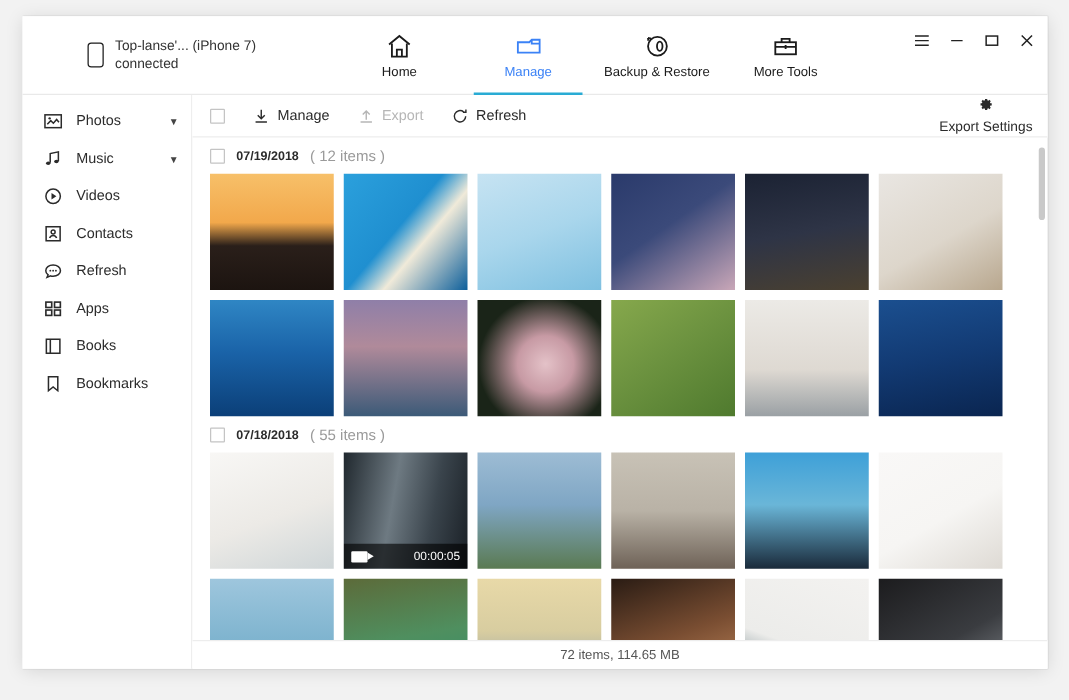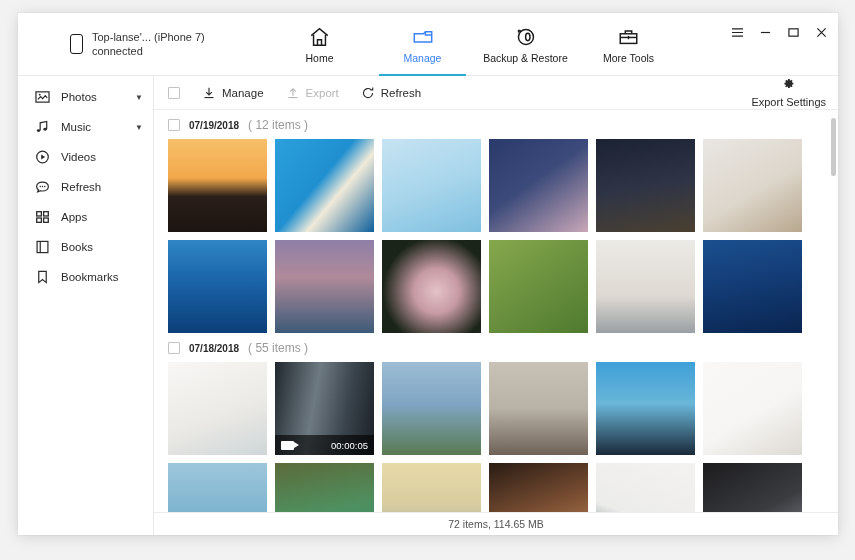--- a/index.html
+++ b/index.html
@@ -250,20 +250,30 @@
       <div class="side-item">
         <span class="side-ico">
           <svg width="15" height="14" viewBox="0 0 16 15" fill="none" stroke="currentColor" stroke-width="1.3">
             <circle cx="8" cy="7.5" r="6.2"></circle>
               <path d="M6.6 4.8l4.2 2.7-4.2 2.7z" fill="currentColor" stroke="none"></path>
           </svg>
         </span>
         <span class="side-label">Videos</span>
       </div>
 
+      <div class="side-item">
+        <span class="side-ico">
+          <svg width="15" height="14" viewBox="0 0 16 15" fill="none" stroke="currentColor" stroke-width="1.3">
+            <rect x="2" y="1.5" width="12" height="12"></rect>
+              <circle cx="8" cy="6" r="1.7"></circle>
+              <path d="M5 11.2c.6-1.5 1.8-2.2 3-2.2s2.4.7 3 2.2"></path>
+          </svg>
+        </span>
+        <span class="side-label">Contacts</span>
+      </div>
 
       <div class="side-item">
         <span class="side-ico">
           <svg width="15" height="14" viewBox="0 0 16 15" fill="none" stroke="currentColor" stroke-width="1.3">
             <path d="M8 2.2c3.6 0 6.3 2.1 6.3 4.8S11.6 11.8 8 11.8c-.8 0-1.5-.1-2.2-.3l-3 1.3.9-2.2C2.5 9.7 1.7 8.4 1.7 7 1.7 4.3 4.4 2.2 8 2.2z"></path>
             <circle cx="5.6" cy="7" r=".8" fill="currentColor" stroke="none"></circle>
               <circle cx="8" cy="7" r=".8" fill="currentColor" stroke="none"></circle>
               <circle cx="10.4" cy="7" r=".8" fill="currentColor" stroke="none"></circle>
           </svg>
         </span>

